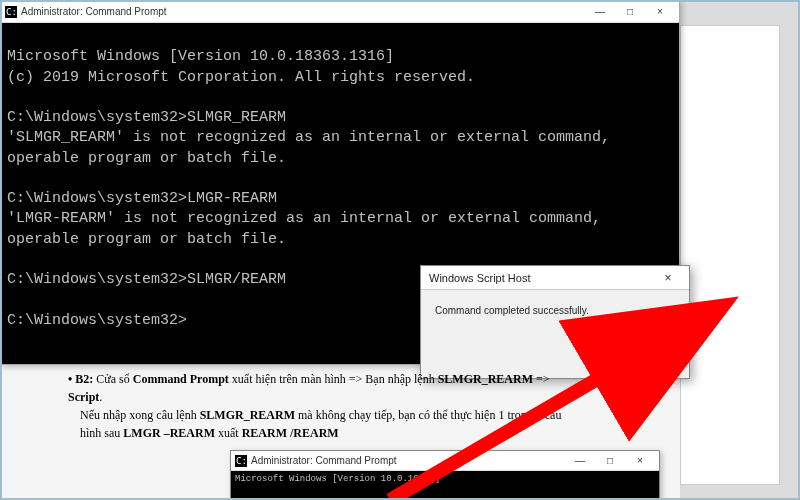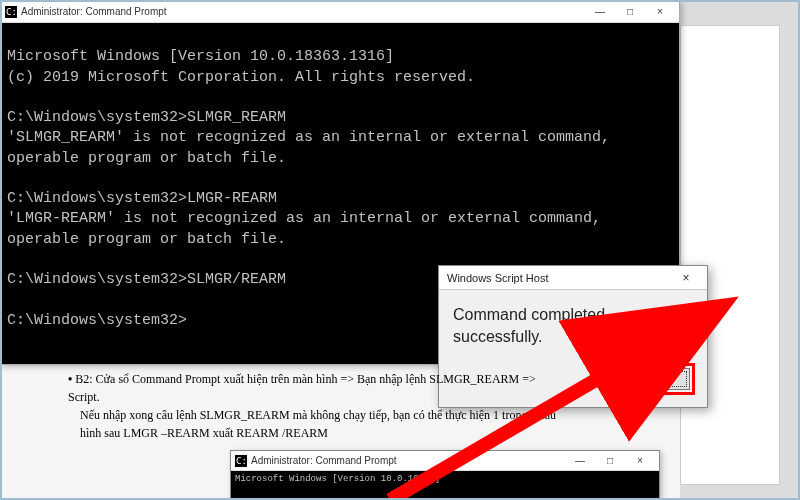--- a/index.html
+++ b/index.html
@@ -67,21 +67,21 @@
     font-size: 15px;
     line-height: 1.35;
     padding: 4px 6px;
     height: calc(100% - 22px);
     white-space: pre-wrap;
     overflow: hidden;
   }
 
   .dlg {
     position: absolute;
-    left: 438px;
+    left: 420px;
     top: 265px;
     width: 270px;
     background: #f0f0f0;
     border: 1px solid #888;
     box-shadow: 3px 3px 10px rgba(0,0,0,0.35);
   }
   .dlg-titlebar {
     height: 24px;
     background: #fff;
     display: flex;
@@ -92,21 +92,21 @@
     border-bottom: 1px solid #ccc;
   }
   .dlg-titlebar .spacer { flex: 1; }
   .dlg-close {
     width: 26px; height: 18px;
     display:flex;align-items:center;justify-content:center;
     font-size: 12px; color: #333;
   }
   .dlg-body {
     padding: 14px 14px 8px;
-    font-size: 16px;
+    font-size: 10px;
     color: #222;
     line-height: 1.35;
   }
   .dlg-actions {
     display: flex;
     justify-content: flex-end;
     padding: 8px 12px 12px;
   }
   .ok-btn {
     min-width: 70px;
@@ -127,21 +127,21 @@
   .doc-area {
     position: absolute;
     left: 60px;
     top: 370px;
     width: 670px;
     font-family: "Times New Roman", serif;
     font-size: 12px;
     color: #000;
     line-height: 1.5;
   }
-  .doc-area .bold { font-weight: normal; }
+  .doc-area .bold { font-weight: bold; }
   .doc-area ul { list-style: none; padding-left: 8px; }
   .doc-area li::before { content: "• "; font-weight: bold; }
 
   .cmd2 {
     position: absolute;
     left: 230px;
     top: 450px;
     width: 430px;
     height: 50px;
     border: 1px solid #888;

